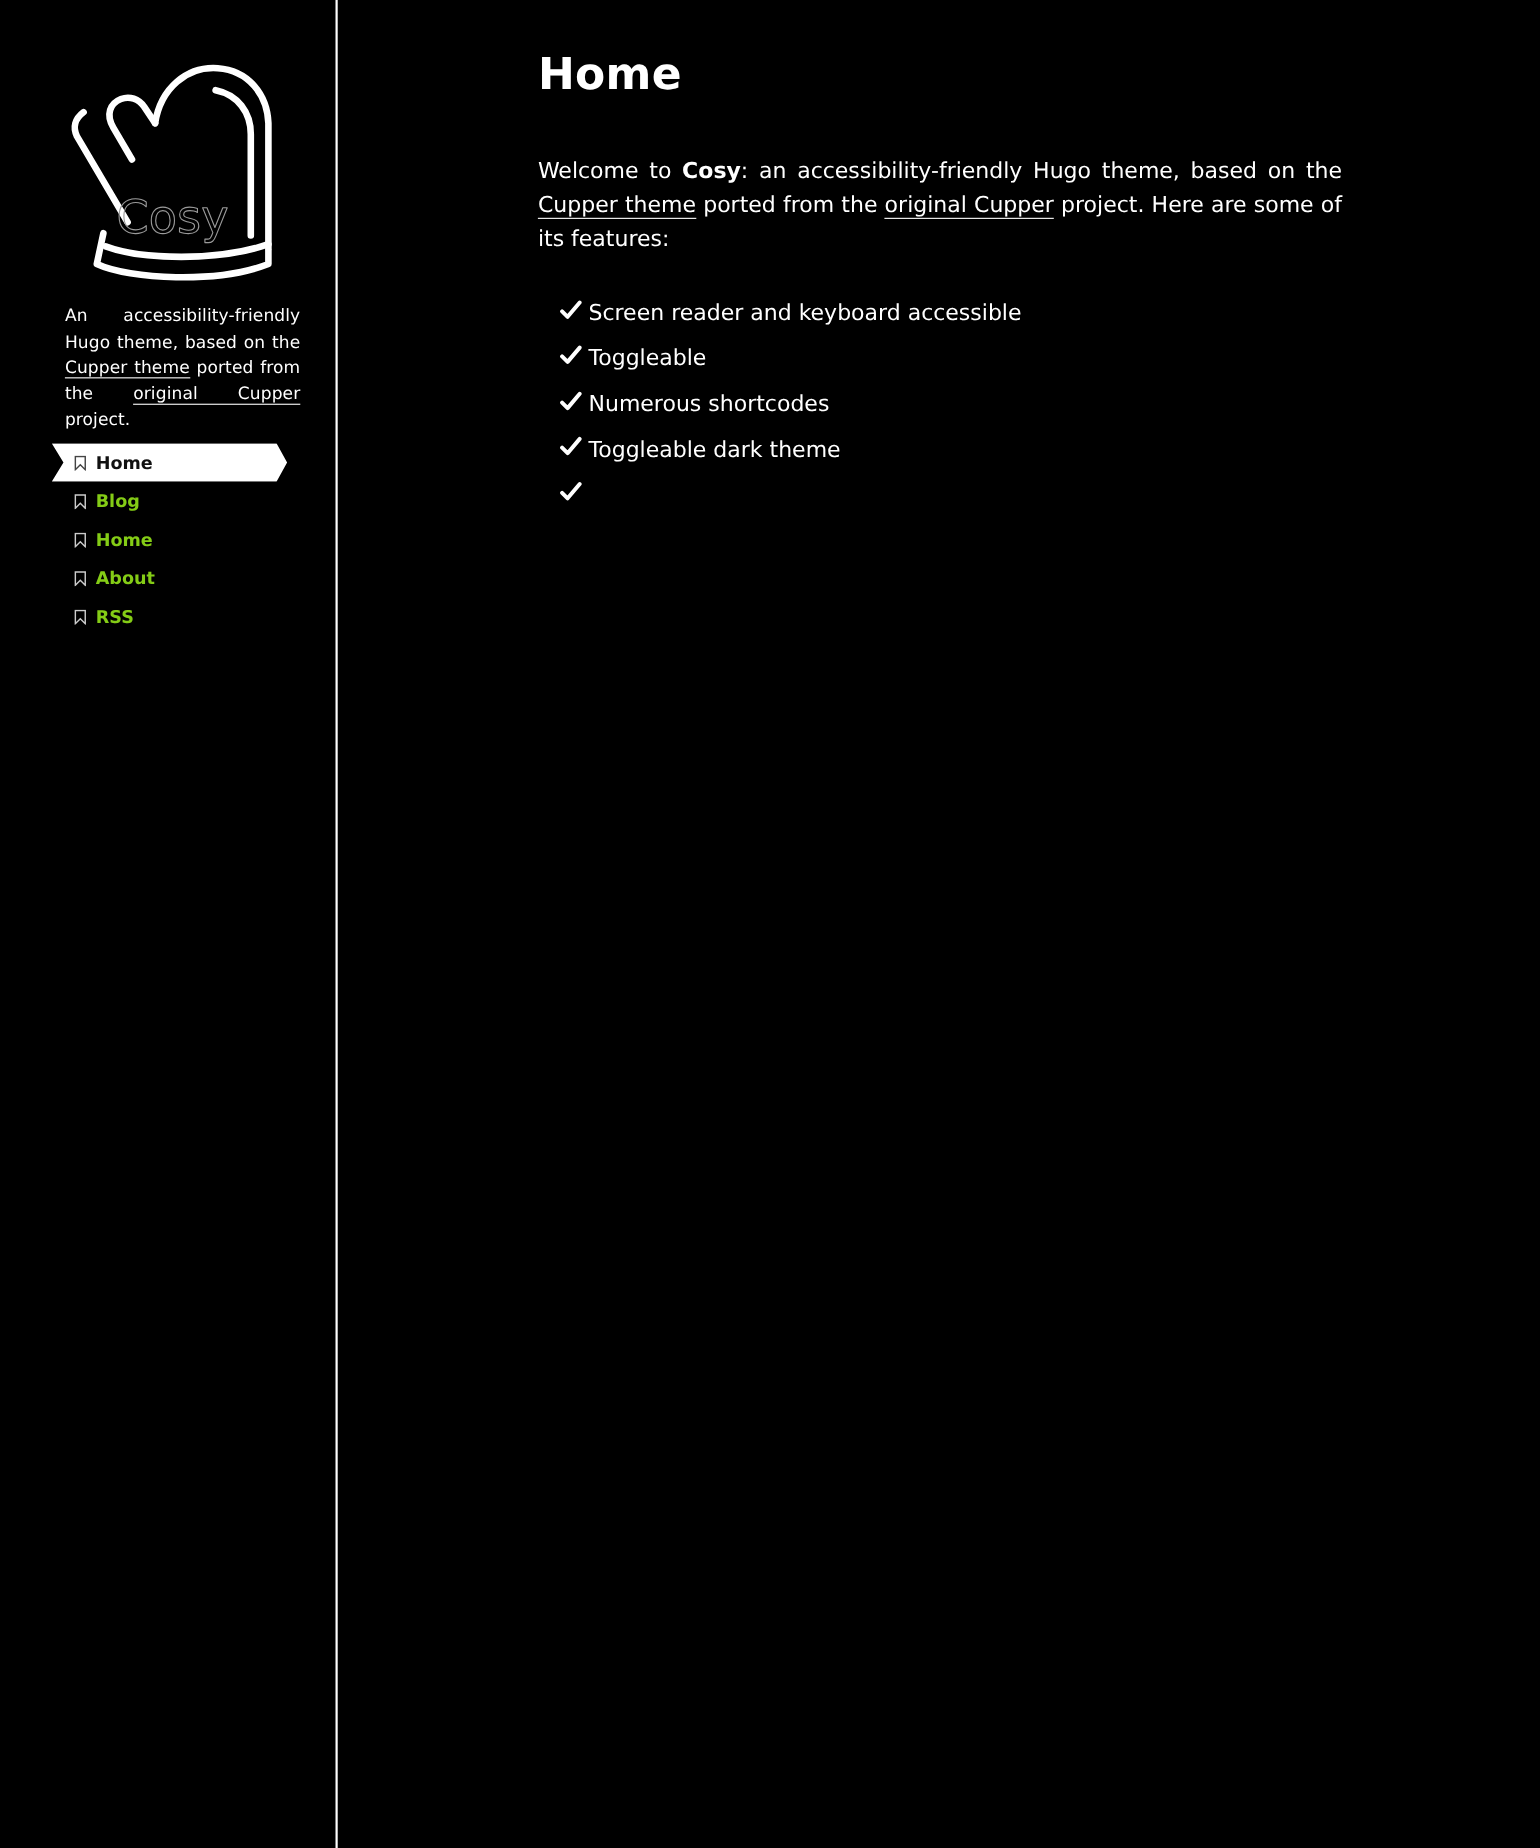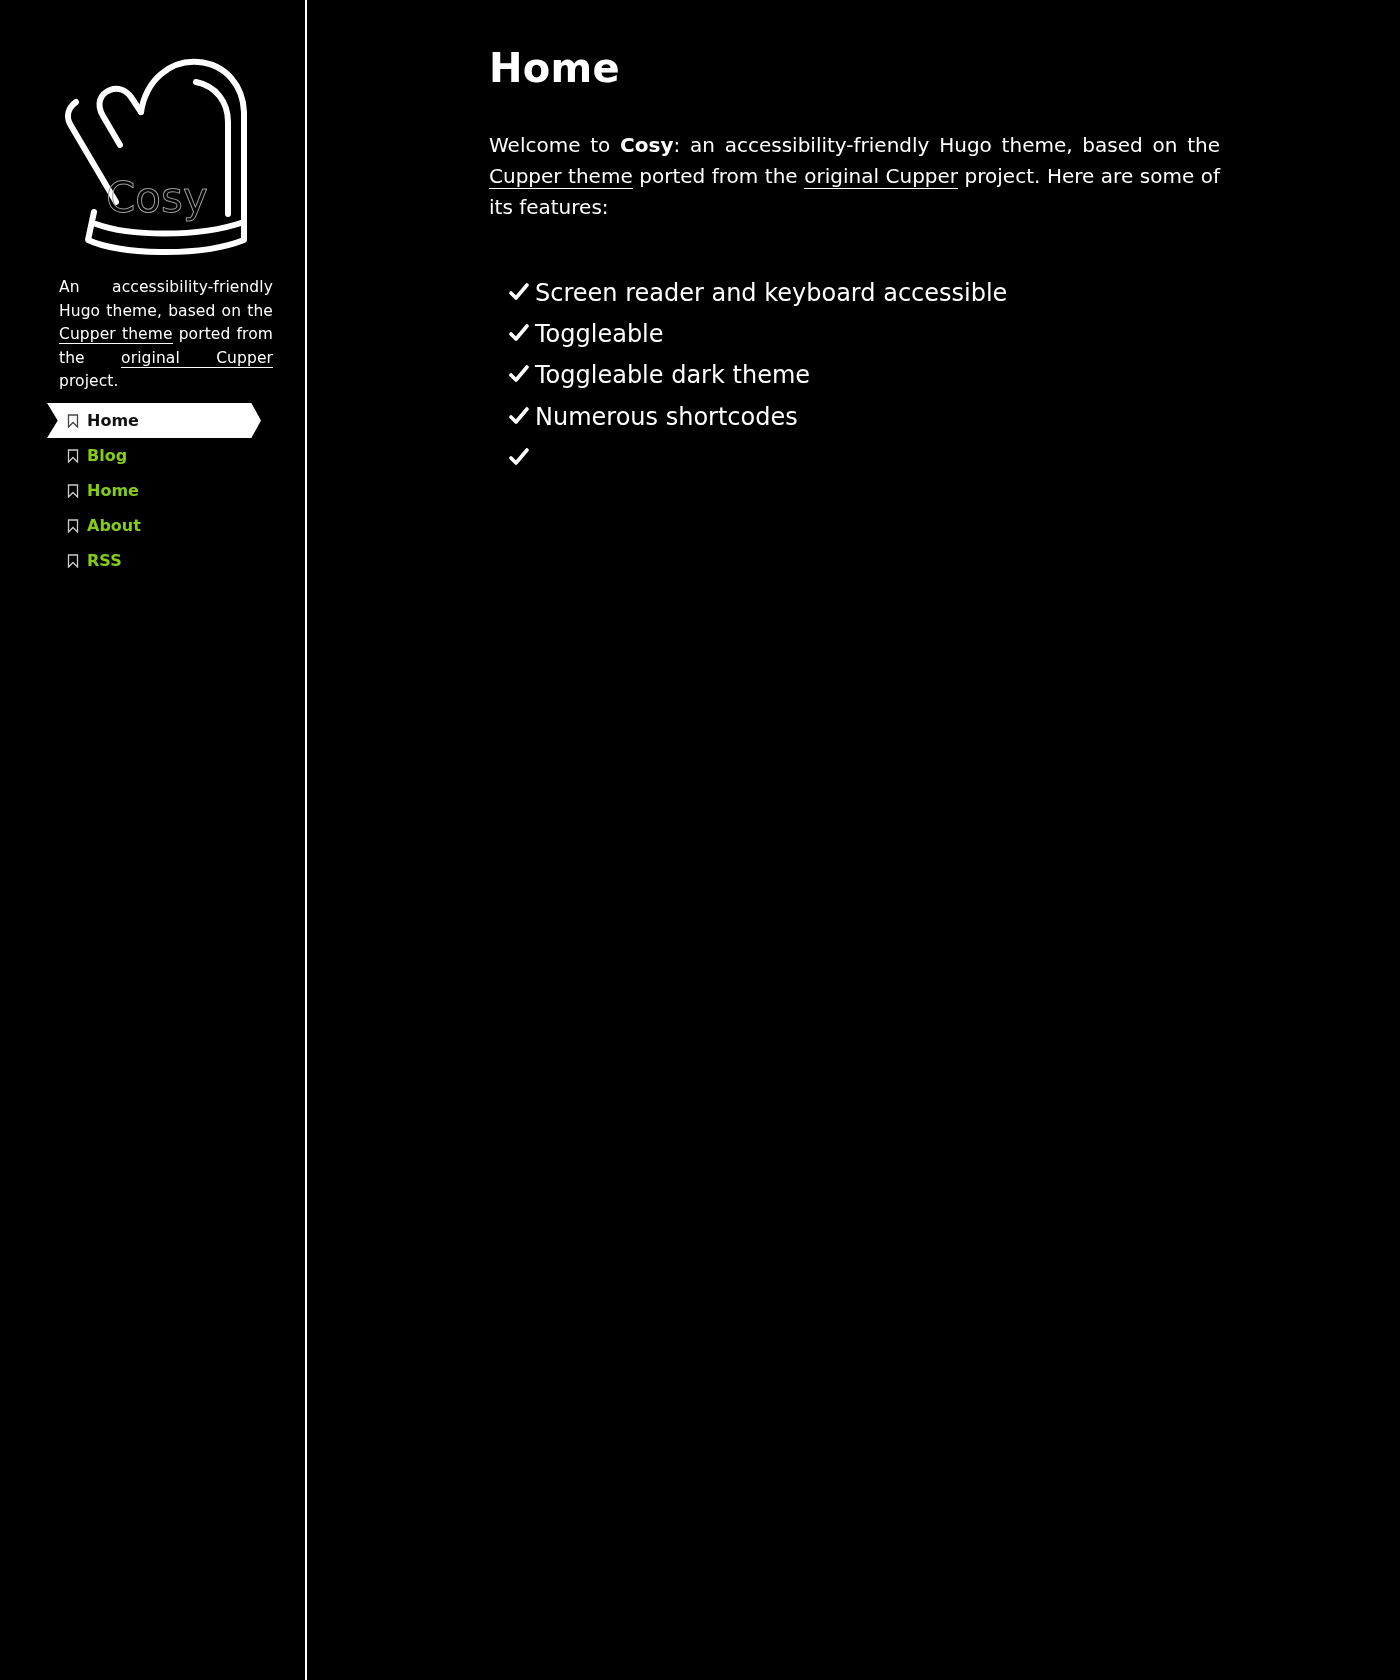--- a/index.html
+++ b/index.html
@@ -88,39 +88,38 @@
       position: absolute;
       top: 44px;
       left: 0;
       font-size: 40px;
       font-weight: bold;
       line-height: 48px;
       letter-spacing: 0.3px;
     }
     .intro {
       position: absolute;
-      top: 130px;
+      top: 140px;
       left: 0;
       width: 731px;
       font-size: 20px;
       line-height: 31px;
       text-align: justify;
     }
     .intro strong { font-weight: bold; }
     .features {
       position: absolute;
       top: 272px;
       left: 20px;
       list-style: none;
     }
     .feature {
       display: flex;
-      align-items: center;
       height: 41.3px;
-      font-size: 24px;
+      font-size: 20px;
     }
     .feature .check {
       width: 22px;
       height: 22px;
       margin-right: 4px;
       display: inline-block;
     }
     .feature .check svg { width: 20px; height: 20px; display: block; }
   </style>
 </head>
@@ -219,29 +218,29 @@
             </svg>
         </span>
         <span>Toggleable</span>
       </li>
       <li class="feature">
         <span class="check">
           <svg viewBox="0 0 20 20">
               <path d="M2 11 L7 16 L18 3" fill="none" stroke="#ffffff" stroke-width="3.6" stroke-linecap="round" stroke-linejoin="round"></path>
             </svg>
         </span>
+        <span>Numerous shortcodes</span>
+      </li>
+      <li class="feature">
+        <span class="check">
+          <svg viewBox="0 0 20 20">
+              <path d="M2 11 L7 16 L18 3" fill="none" stroke="#ffffff" stroke-width="3.6" stroke-linecap="round" stroke-linejoin="round"></path>
+            </svg>
+        </span>
         <span>Toggleable dark theme</span>
-      </li>
-      <li class="feature">
-        <span class="check">
-          <svg viewBox="0 0 20 20">
-              <path d="M2 11 L7 16 L18 3" fill="none" stroke="#ffffff" stroke-width="3.6" stroke-linecap="round" stroke-linejoin="round"></path>
-            </svg>
-        </span>
-        <span>Numerous shortcodes</span>
       </li>
       <li class="feature">
         <span class="check">
           <svg viewBox="0 0 20 20">
               <path d="M2 11 L7 16 L18 3" fill="none" stroke="#ffffff" stroke-width="3.6" stroke-linecap="round" stroke-linejoin="round"></path>
             </svg>
         </span>
       </li>
     </ul>
   </main>

